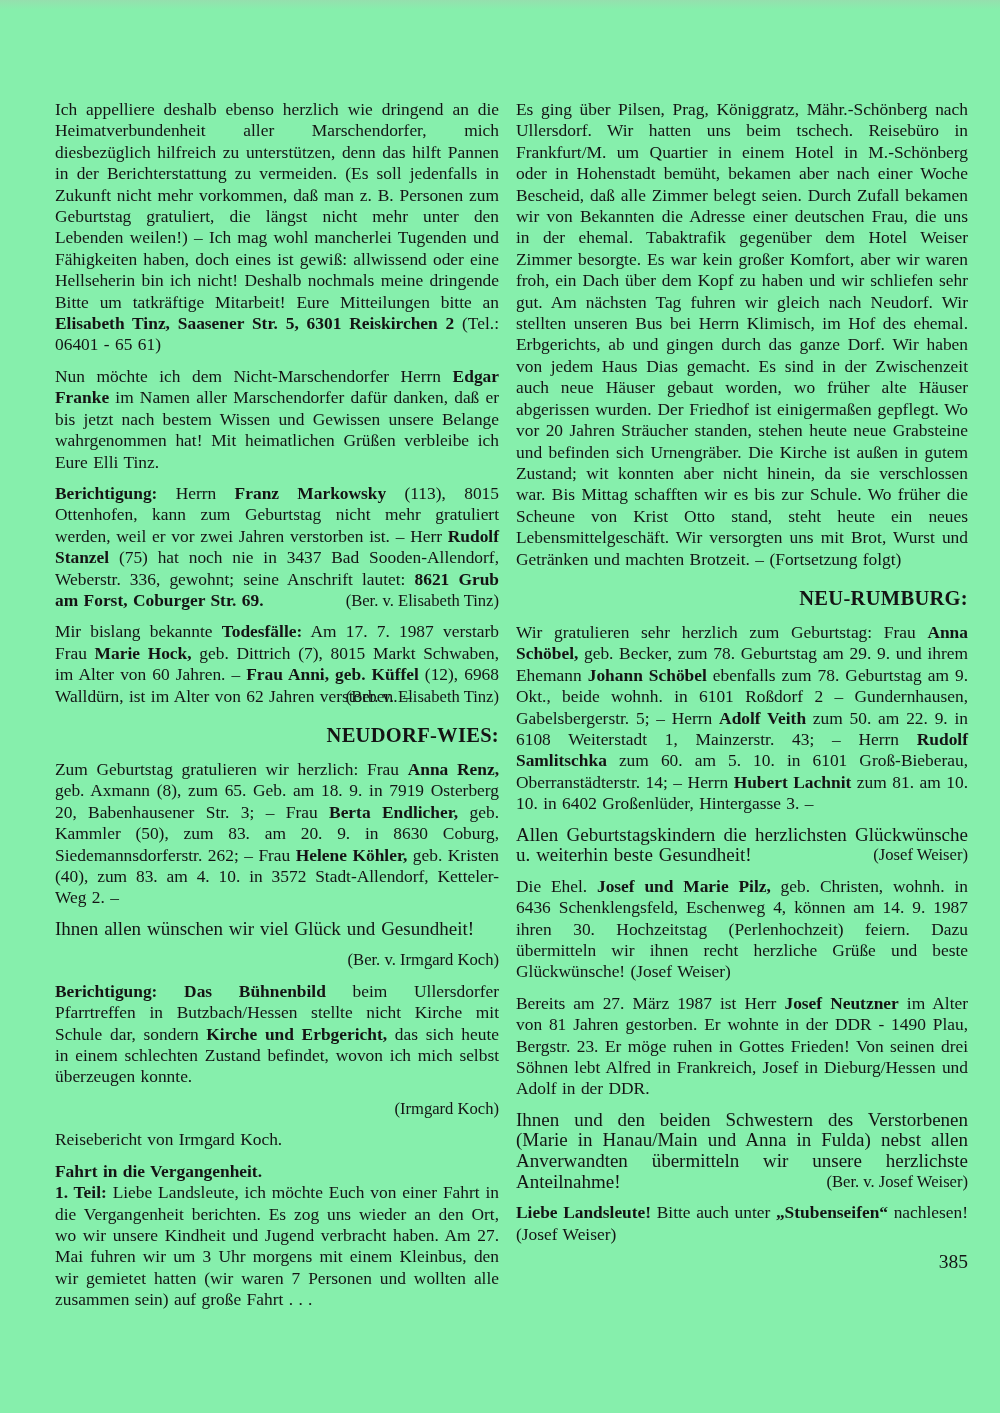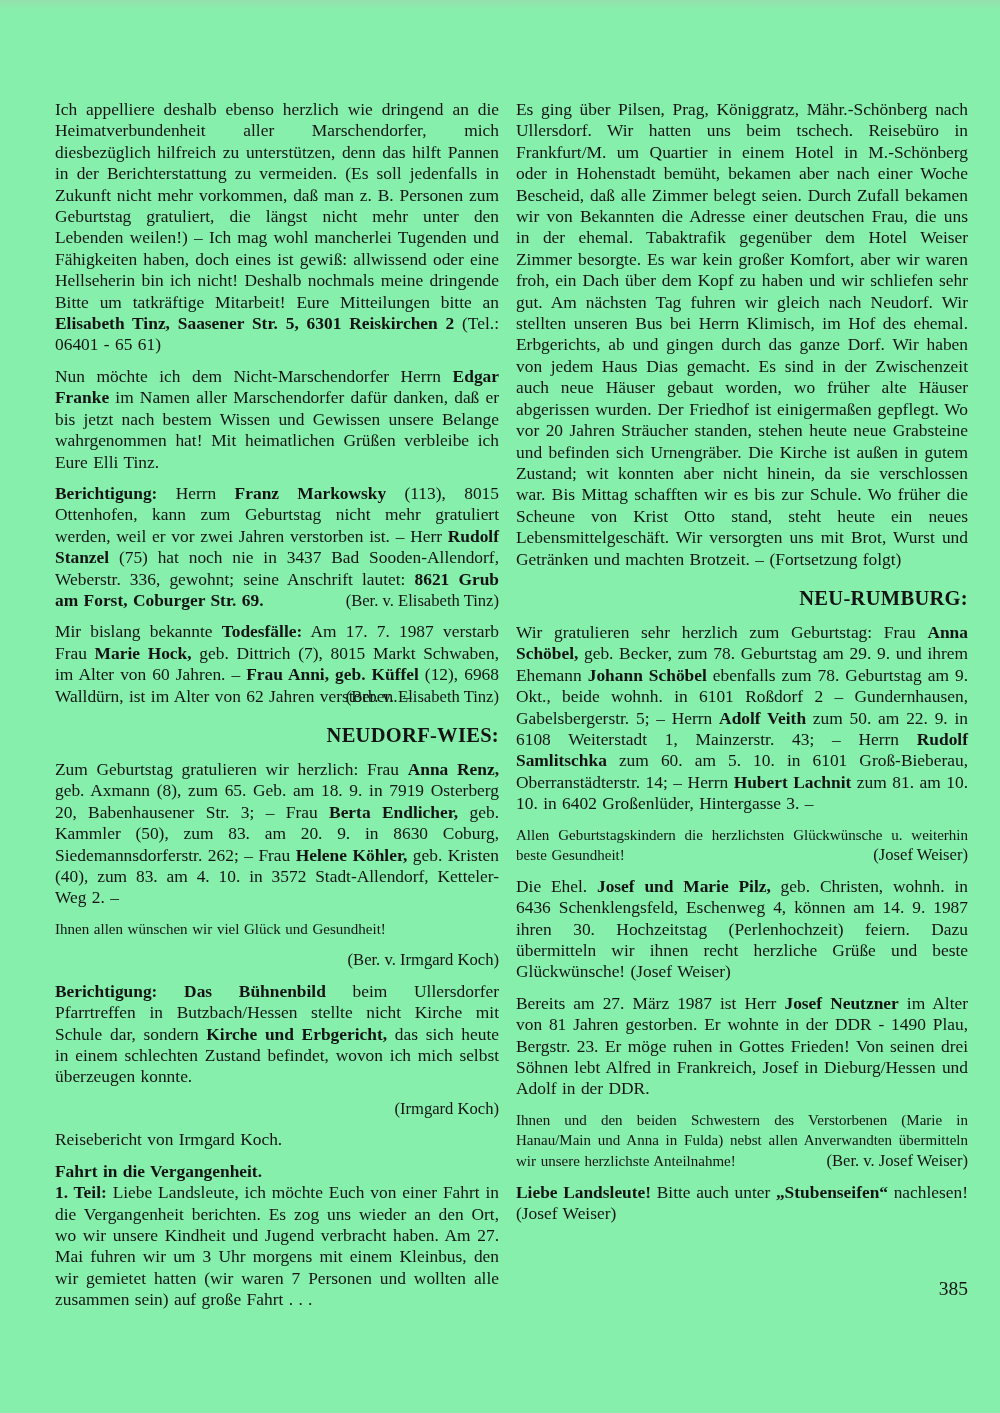--- a/index.html
+++ b/index.html
@@ -23,38 +23,38 @@
     position:absolute;top:99px;
     text-align:justify;
   }
   .col-left{left:55px;width:444px;}
   .col-right{left:516px;width:452px;}
   .p{
     font-size:17.4px;line-height:21.4px;
     margin:0 0 10px 0;
     word-spacing:0.06em;
   }
-  .p.small{font-size:15px;line-height:20.6px;}
+  .p.small{font-size:19px;line-height:20.6px;}
   .p.tight{margin-bottom:0;}
   .h{
     font-weight:bold;font-size:20.5px;line-height:24px;
     letter-spacing:0.3px;
     margin:16px 0 12px 0;
     text-align:right;
   }
   .bold{font-weight:bold;}
   .note{
     text-align:right;
     font-size:16.6px;line-height:21.4px;
     margin:0 0 10px 0;
   }
   .note.inline{margin-top:-21.4px;}
   .page-number{
     position:absolute;
-    top:1278px;left:516px;width:452px;
+    top:1251px;left:516px;width:452px;
     text-align:right;
     font-size:19.5px;
   }
 </style>
 </head>
 <body>
 
 <div class="page">
   <div class="col col-left" id="col-left">
       <div class="p"><span>Ich appelliere deshalb ebenso herzlich wie dringend an die Heimatverbundenheit aller Marschendorfer, mich diesbezüglich hilfreich zu unterstützen, denn das hilft Pannen in der Berichterstattung zu vermeiden. (Es soll jedenfalls in Zukunft nicht mehr vorkommen, daß man z. B. Personen zum Geburtstag gratuliert, die längst nicht mehr unter den Lebenden weilen!) – Ich mag wohl mancherlei Tugenden und Fähigkeiten haben, doch eines ist gewiß: allwissend oder eine Hellseherin bin ich nicht! Deshalb nochmals meine dringende Bitte um tatkräftige Mitarbeit! Eure Mitteilungen bitte an </span><span class="bold">Elisabeth Tinz, Saasener Str. 5, 6301 Reiskirchen 2</span><span> (Tel.: 06401 -  65 61)</span></div>

